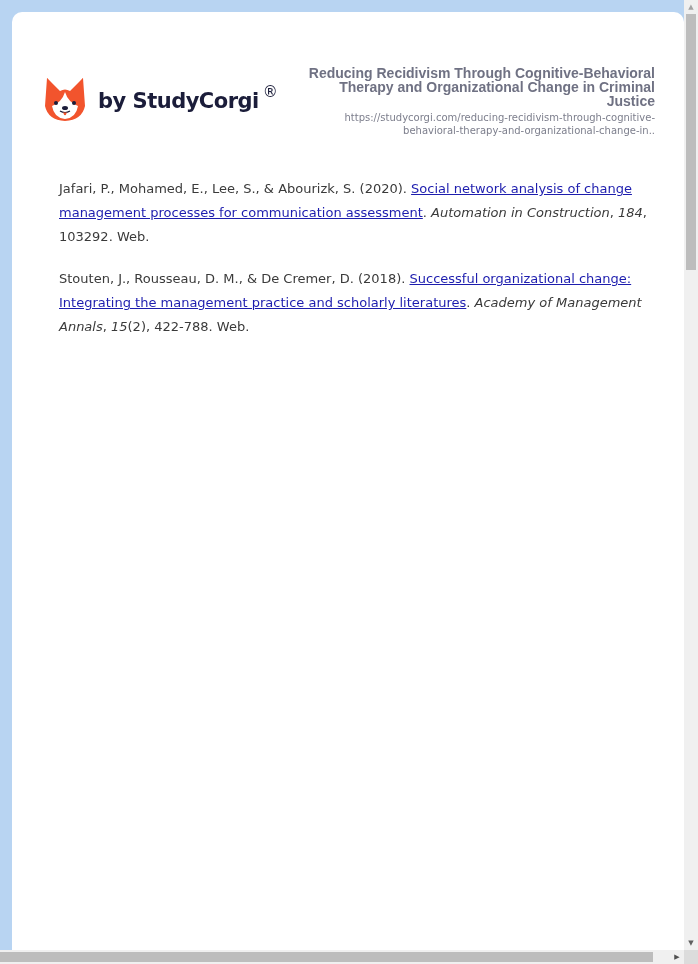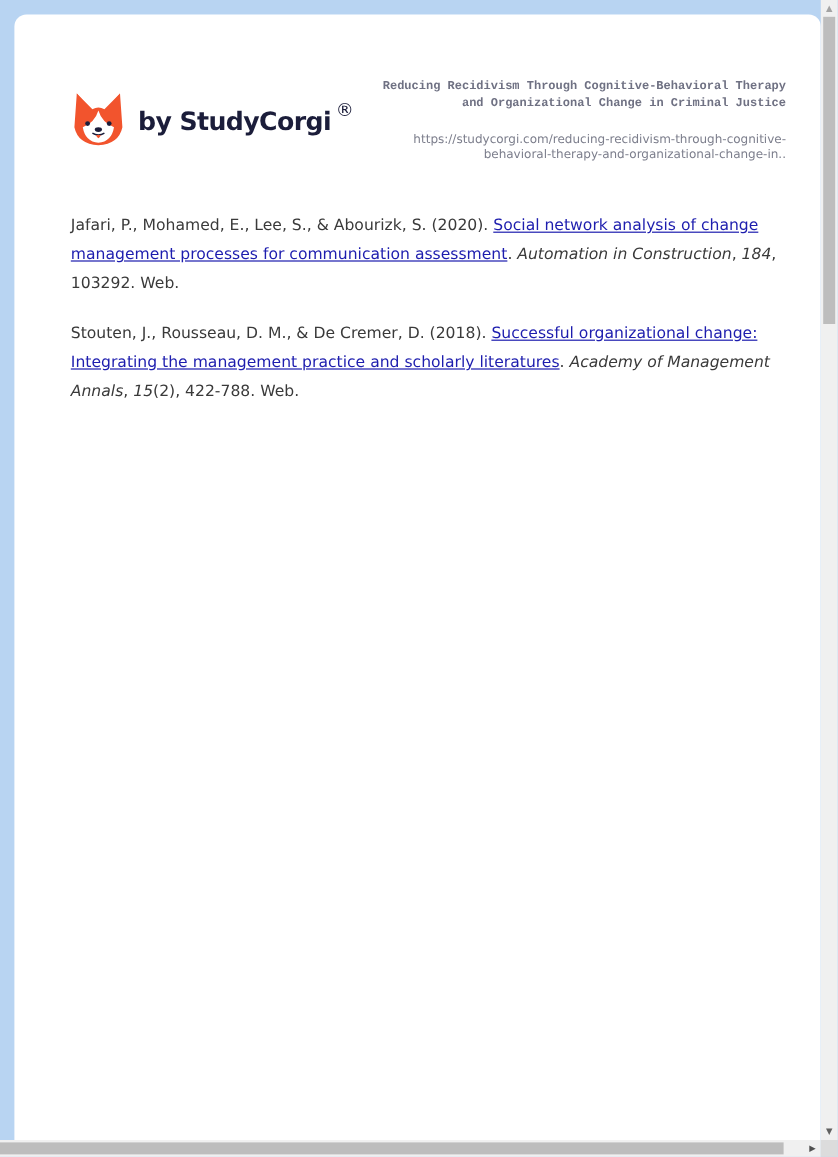--- a/index.html
+++ b/index.html
@@ -17,45 +17,45 @@
     .page {
       position: absolute; left: 12px; top: 12px;
       width: 672px; height: 960px;
       background: #ffffff;
       border-radius: 10px;
     }
     .header {
       position: absolute; left: 0; top: 0; width: 672px; height: 140px;
     }
     .logo {
-      position: absolute; left: 49px; top: 64px;
+      position: absolute; left: 32px; top: 64px;
       display: flex; align-items: center;
     }
     .logo-icon { width: 42px; height: 46px; display: block; }
     .logo-text {
       margin-left: 12px; margin-top: 4px;
       font-family: "DejaVu Sans", sans-serif;
       font-weight: bold; font-size: 21px; color: #1b1d3a;
       letter-spacing: -0.5px;
     }
     .logo-reg {
       position: relative; top: -11px; margin-left: 4px;
       font-size: 15px; font-weight: normal; color: #1b1d3a;
     }
     .doc-meta {
       position: absolute; right: 29px; top: 54px;
       width: 360px; text-align: right;
     }
     .doc-title {
-      font-family: Liberation Mono, monospace;
-      font-weight: bold; font-size: 10px; line-height: 14px;
+      font-family: Liberation Sans, sans-serif;
+      font-weight: bold; font-size: 14px; line-height: 14px;
       color: #6f7183;
     }
     .doc-url {
-      margin-top: 16px;
+      margin-top: 3px;
       font-family: "DejaVu Sans", sans-serif;
       font-size: 10px; line-height: 13px; color: #7c7e8c;
     }
     .content {
       position: absolute; left: 47px; top: 165px; width: 600px;
       font-family: "DejaVu Sans", sans-serif;
       font-size: 13px; line-height: 24px; color: #3a3a3a;
     }
     .ref { margin-bottom: 18px; }
     .ref a { color: #1d1dae; text-decoration: underline; }

